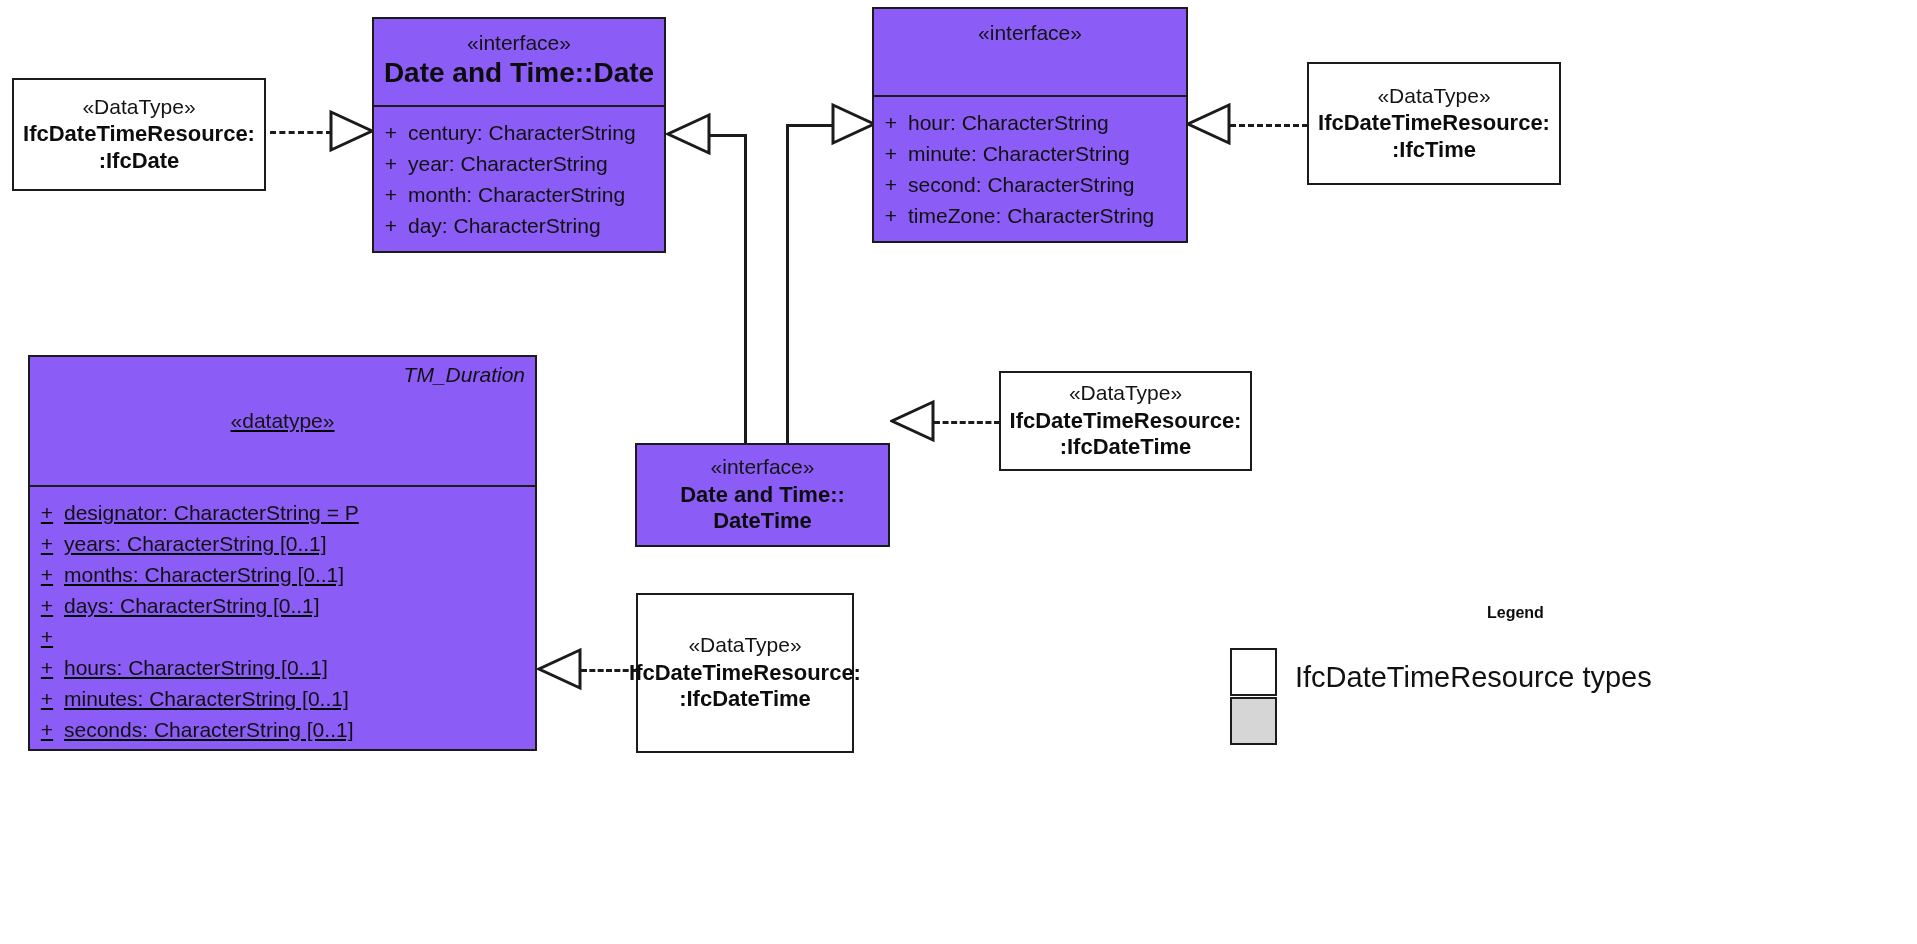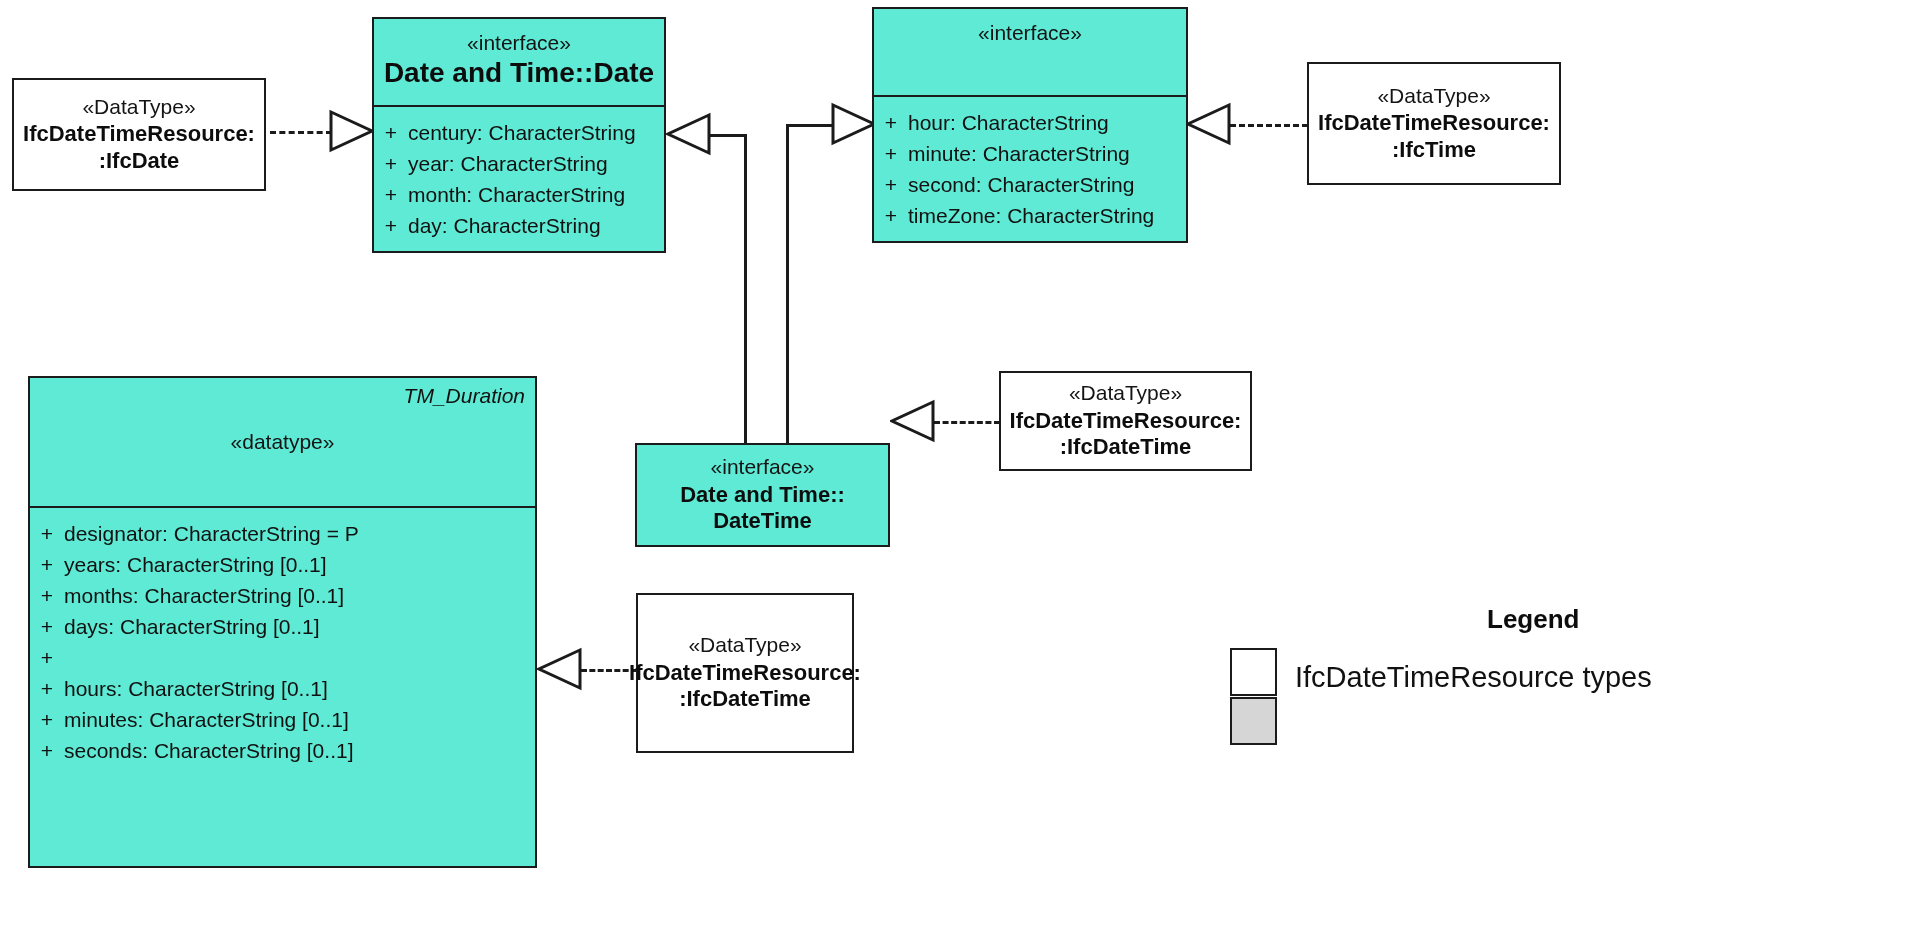--- a/index.html
+++ b/index.html
@@ -1,21 +1,21 @@
 <!DOCTYPE html>
 <html><head>
 <meta charset="utf-8">
 <title>UML Date and Time Diagram</title>
 <style>
   html,body{margin:0;padding:0;background:#ffffff;}
   body{font-family:"Liberation Sans","DejaVu Sans",sans-serif;}
   #canvas{position:relative;width:1917px;height:944px;background:#fff;overflow:hidden;}
 
   .uml-box{position:absolute;box-sizing:border-box;border:2.5px solid #1b1b1b;background:#fff;}
-  .uml-box.gray{background:#5eead4;}
+  .uml-box.gray{background:#8b5cf6;}
   .hdr{padding:6px 8px 8px 8px;text-align:center;}
   .stereo{font-size:21px;color:#141414;line-height:1.18;font-weight:400;}
   .cname{font-size:28px;font-weight:bold;color:#0d0d0d;line-height:1.2;}
   .sep{border-top:2.5px solid #1b1b1b;}
   .attrs{padding:6px 0 6px 0;}
   .attr{display:flex;align-items:baseline;font-size:21px;color:#111;line-height:1.0;padding:5px 0 5px 0;white-space:nowrap;}
   .attr .vis{width:34px;text-align:center;flex:none;}
   .attr .txt{flex:none;}
   .corner-name{position:absolute;right:10px;top:6px;font-size:21px;font-style:italic;color:#111;}
 
@@ -26,21 +26,21 @@
 
   .conn{position:absolute;background:#1b1b1b;}
   .vline{width:2.5px;}
   .hline{height:2.5px;}
   .dash-h{position:absolute;height:0;border-top:3px dashed #1b1b1b;}
 
   .tri{position:absolute;width:0;height:0;}
   
   .tri svg{display:block;}
 
-  .legend-title{position:absolute;font-size:26px;font-weight:bold;color:#0d0d0d;}
+  .legend-title{position:absolute;font-size:16px;font-weight:bold;color:#0d0d0d;}
   .legend-swatch{position:absolute;box-sizing:border-box;border:2.5px solid #1b1b1b;}
   .legend-label{position:absolute;font-size:29px;color:#111;white-space:nowrap;}
 </style>
 </head>
 <body>
 
 <div id="canvas">
 
   <div class="conn vline" style="left:744px;top:134px;height:310px;"></div>
   <div class="conn hline" style="left:694px;top:134px;width:52px;"></div>
@@ -147,21 +147,21 @@
   </div>
 
   <div class="uml-box" style="left:1307px;top:62px;width:254px;height:123px;">
     <div class="dt">
       <div class="stereo">«DataType»</div>
       <div class="cname">IfcDateTimeResource:</div>
       <div class="cname">:IfcTime</div>
     </div>
   </div>
 
-  <div class="uml-box gray" style="left:28px;top:376px;width:509px;height:492px;">
+  <div class="uml-box gray" style="left:28px;top:355px;width:509px;height:396px;text-decoration:underline;">
     <div class="corner-name">TM_Duration</div>
     <div class="hdr" style="height:128px;box-sizing:border-box;padding-top:52px;">
       <div class="stereo">«datatype»</div>
     </div>
     <div class="sep attrs" style="padding-top:10px;">
       <div class="attr">
         <span class="vis">+</span>
         <span class="txt">designator: CharacterString = P</span>
       </div>
       <div class="attr">

